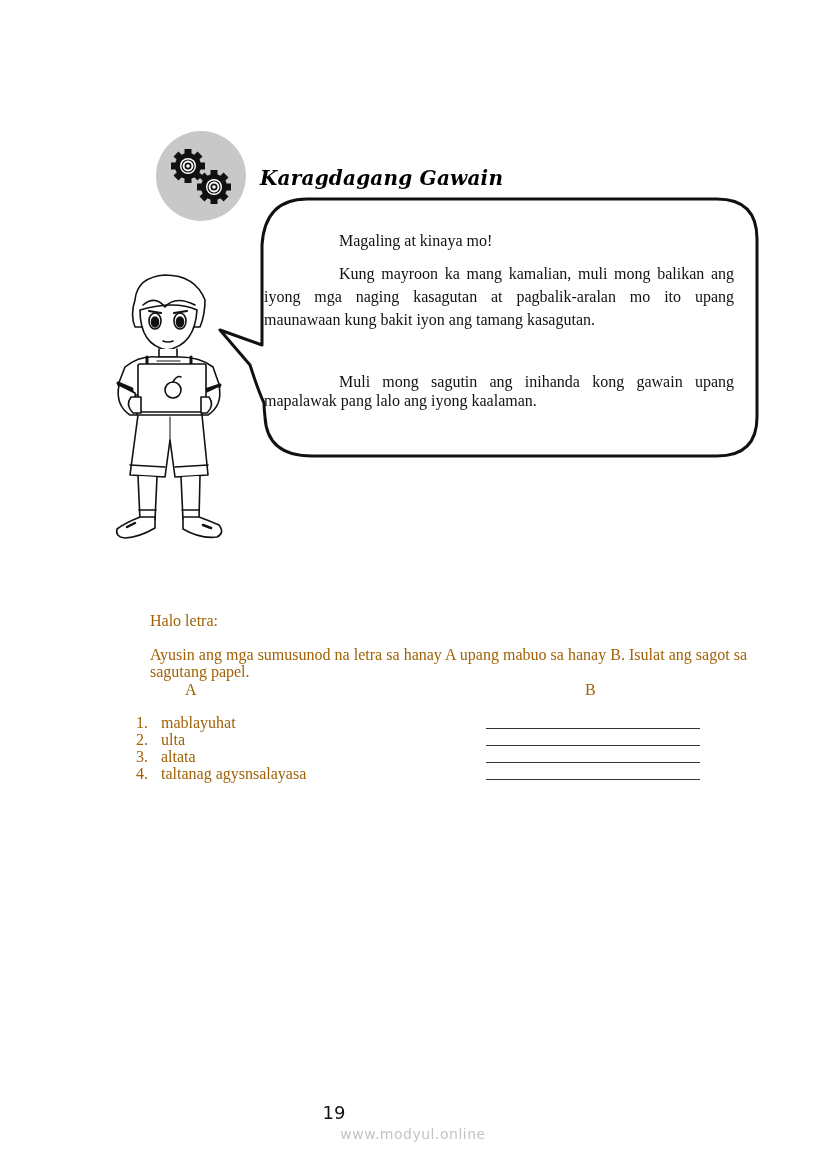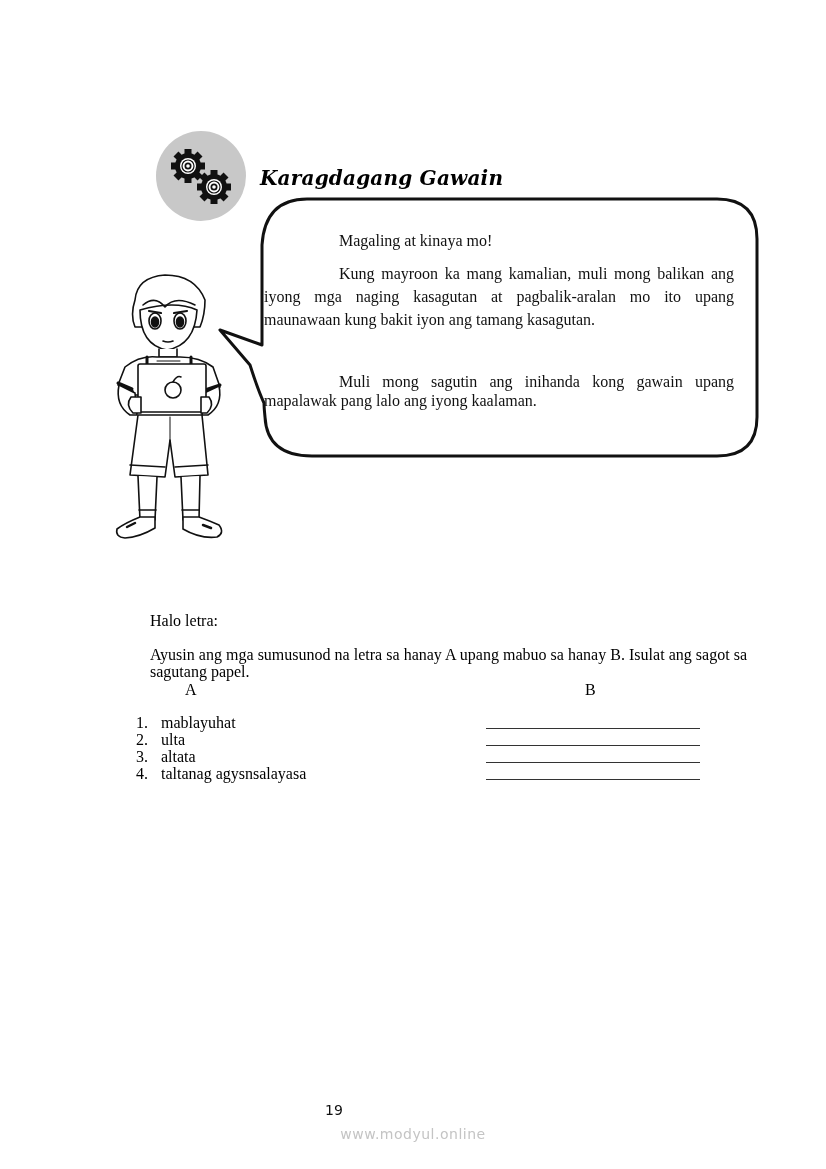--- a/index.html
+++ b/index.html
@@ -8,31 +8,31 @@
     #gear-badge { left: 155px; top: 130px; width: 92px; height: 92px; }
     #section-title { left: 260px; top: 166px; font-family: "DejaVu Serif", serif; font-weight: bold; font-style: italic; font-size: 20px; color: #000; letter-spacing: 0.2px; white-space: nowrap; }
     #bubble { left: 210px; top: 195px; width: 555px; height: 270px; }
     .bubble-text { font-family: "Liberation Serif", serif; font-size: 16px; line-height: 23px; color: #111; width: 470px; text-align: justify; }
     .bubble-text p { margin: 0; }
     .indent { text-indent: 75px; }
     #b-p1 { left: 264px; top: 229px; }
     #b-p2 { left: 264px; top: 262px; }
     #b-p3 { left: 264px; top: 372px; }
     #kid { left: 105px; top: 265px; width: 130px; height: 280px; }
-    .body-text { font-family: "Liberation Serif", serif; font-size: 16px; color: #000000; line-height: 17px; }
+    .body-text { font-family: "Liberation Serif", serif; font-size: 16px; color: #a16207; line-height: 17px; }
     #halo-label { left: 150px; top: 612px; }
     #instructions { left: 150px; top: 646px; width: 597px; text-align: justify; }
     #col-a { left: 185px; top: 681px; }
     #col-b { left: 585px; top: 681px; }
     #items { left: 136px; top: 714px; width: 580px; }
     .item { display: flex; align-items: flex-end; height: 17px; }
     .item .num { width: 25px; }
     .item .word { width: 325px; margin-top: 39px; }
     .item .blank { width: 214px; border-bottom: 1px solid #333; height: 13px; margin-bottom: 2px; }
-    #page-number { left: 0; width: 668px; text-align: center; top: 1102px; font-family: "DejaVu Sans", sans-serif; font-size: 14px; color: #111; }
+    #page-number { left: 0; width: 668px; text-align: center; top: 1102px; font-family: "DejaVu Sans", sans-serif; font-size: 18px; color: #111; }
     #watermark { left: 0; width: 826px; text-align: center; top: 1126px; font-family: "DejaVu Sans", sans-serif; font-size: 14px; color: #c4c4c4; letter-spacing: 0.5px; }
   </style>
 </head>
 <body>
 
 <div id="gear-badge" class="abs">
   <svg width="92" height="92" viewBox="0 0 92 92">
     <circle cx="46" cy="46" r="45" fill="#c8c8c8"></circle>
     <g transform="translate(33,36)">
       <g fill="#111">

